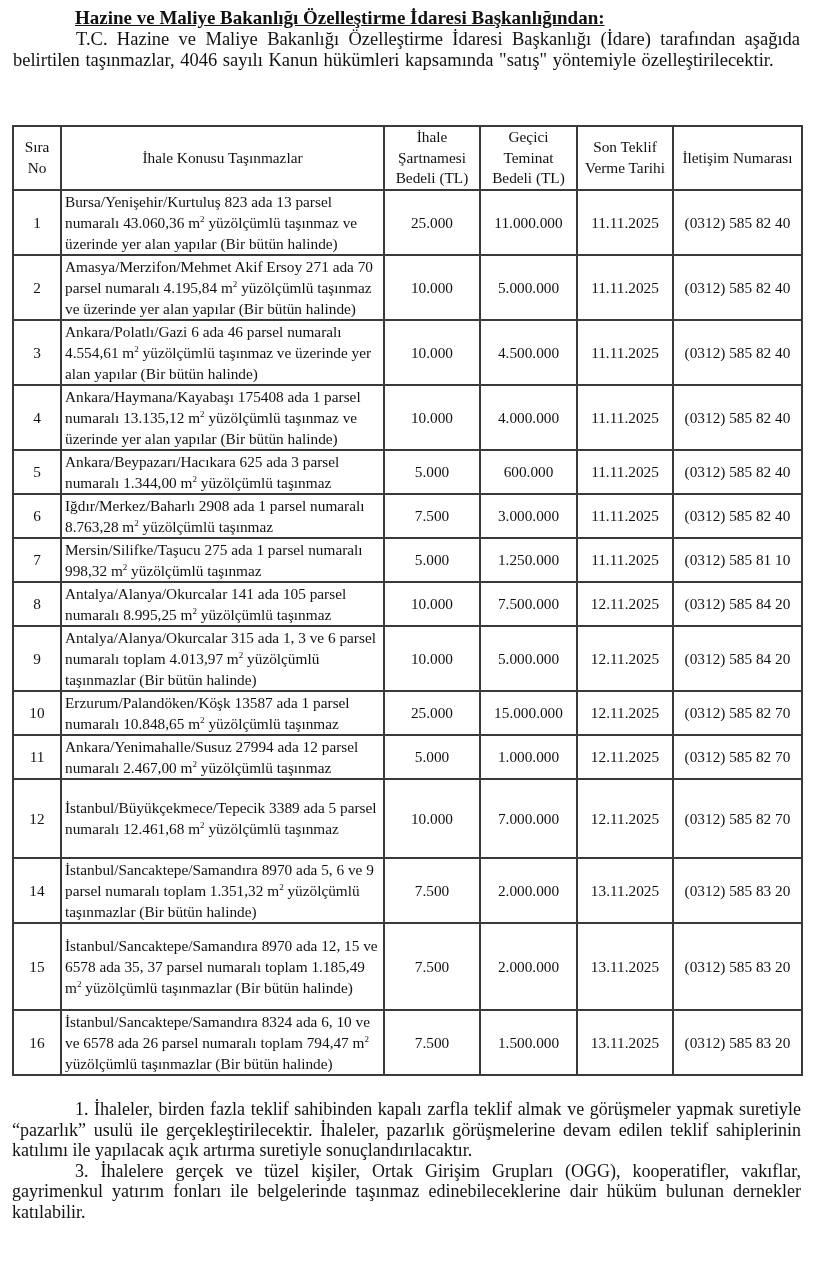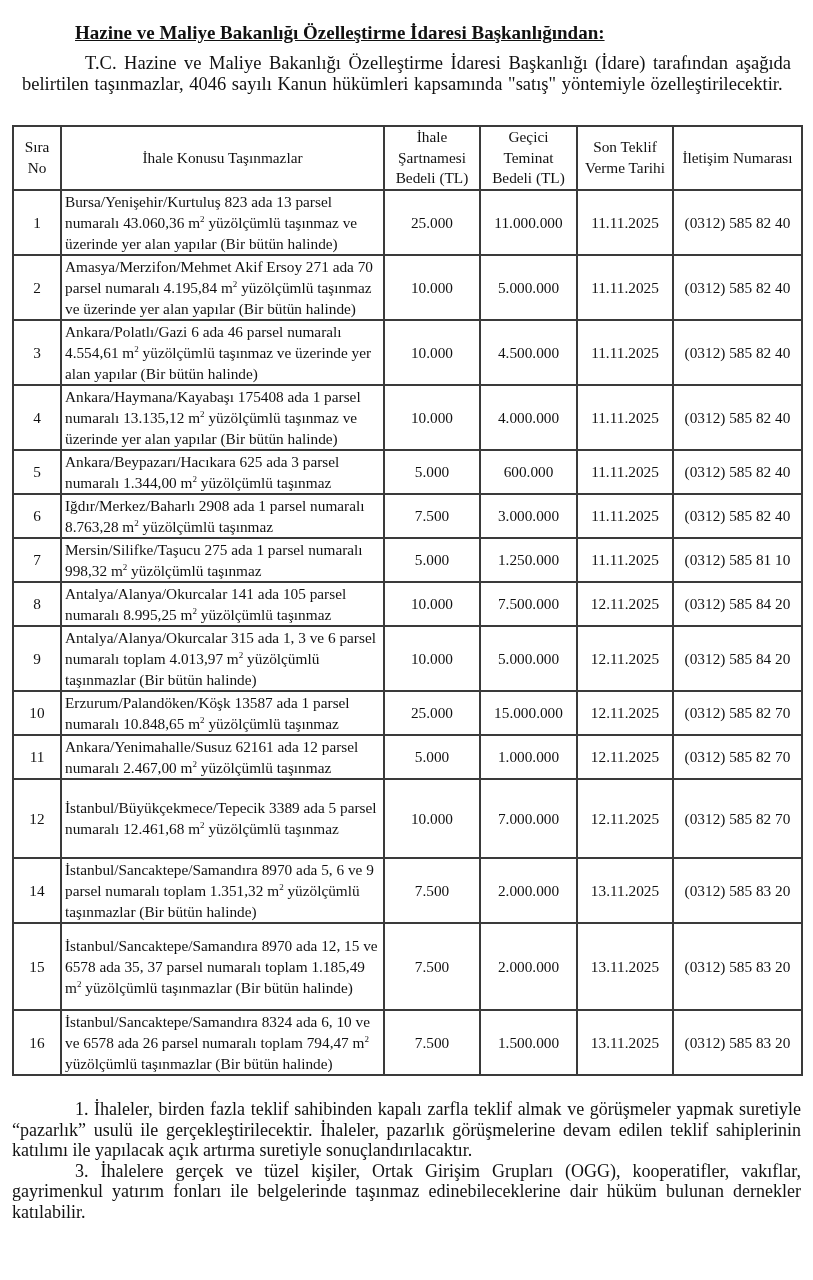--- a/index.html
+++ b/index.html
@@ -9,25 +9,25 @@
     color: #111111;
     position: relative;
   }
   .page { position: absolute; left: 12px; top: 8px; width: 789px; }
   .title {
     text-align: center; font-weight: bold; font-size: 19.5px;
     line-height: 24px; letter-spacing: 0.2px;
   }
   .subtitle {
     padding-left: 63px; font-weight: bold; font-size: 19px;
-    line-height: 20px; text-decoration: underline; margin-top: 15px;
+    line-height: 20px; text-decoration: underline;
   }
   .intro {
     font-size: 18.5px; line-height: 20.5px; text-align: justify;
-    text-indent: 63px; margin: 10px; word-spacing: 1px;
+    text-indent: 63px; margin: 1px; word-spacing: 1px;
   }
   table.tender {
     position: absolute; left: 12px; top: 125px;
     width: 789px; border-collapse: collapse; table-layout: fixed;
     font-size: 15.3px; line-height: 21px;
   }
   table.tender th, table.tender td {
     border: 2px solid #3a3a3a; padding: 0 3px; vertical-align: middle;
   }
   table.tender th { font-weight: normal; text-align: center; height: 61px; line-height: 20.5px; }
@@ -144,21 +144,21 @@
       <tr style="height: 43px;">
         <td class="c-no">10</td>
         <td class="c-desc"><span>Erzurum/Palandöken/Köşk 13587 ada 1 parsel numaralı 10.848,65 m</span><sup>2</sup><span> yüzölçümlü taşınmaz</span></td>
         <td class="c-num">25.000</td>
         <td class="c-num">15.000.000</td>
         <td class="c-num">12.11.2025</td>
         <td class="c-num">(0312) 585 82 70</td>
       </tr>
       <tr style="height: 43px;">
         <td class="c-no">11</td>
-        <td class="c-desc"><span>Ankara/Yenimahalle/Susuz 62161 ada 12 parsel numaralı 2.467,00 m</span><sup>2</sup><span> yüzölçümlü taşınmaz</span></td>
+        <td class="c-desc"><span>Ankara/Yenimahalle/Susuz 27994 ada 12 parsel numaralı 2.467,00 m</span><sup>2</sup><span> yüzölçümlü taşınmaz</span></td>
         <td class="c-num">5.000</td>
         <td class="c-num">1.000.000</td>
         <td class="c-num">12.11.2025</td>
         <td class="c-num">(0312) 585 82 70</td>
       </tr>
       <tr style="height: 79px;">
         <td class="c-no">12</td>
         <td class="c-desc"><span>İstanbul/Büyükçekmece/Tepecik 3389 ada 5 parsel numaralı 12.461,68 m</span><sup>2</sup><span> yüzölçümlü taşınmaz</span></td>
         <td class="c-num">10.000</td>
         <td class="c-num">7.000.000</td>

